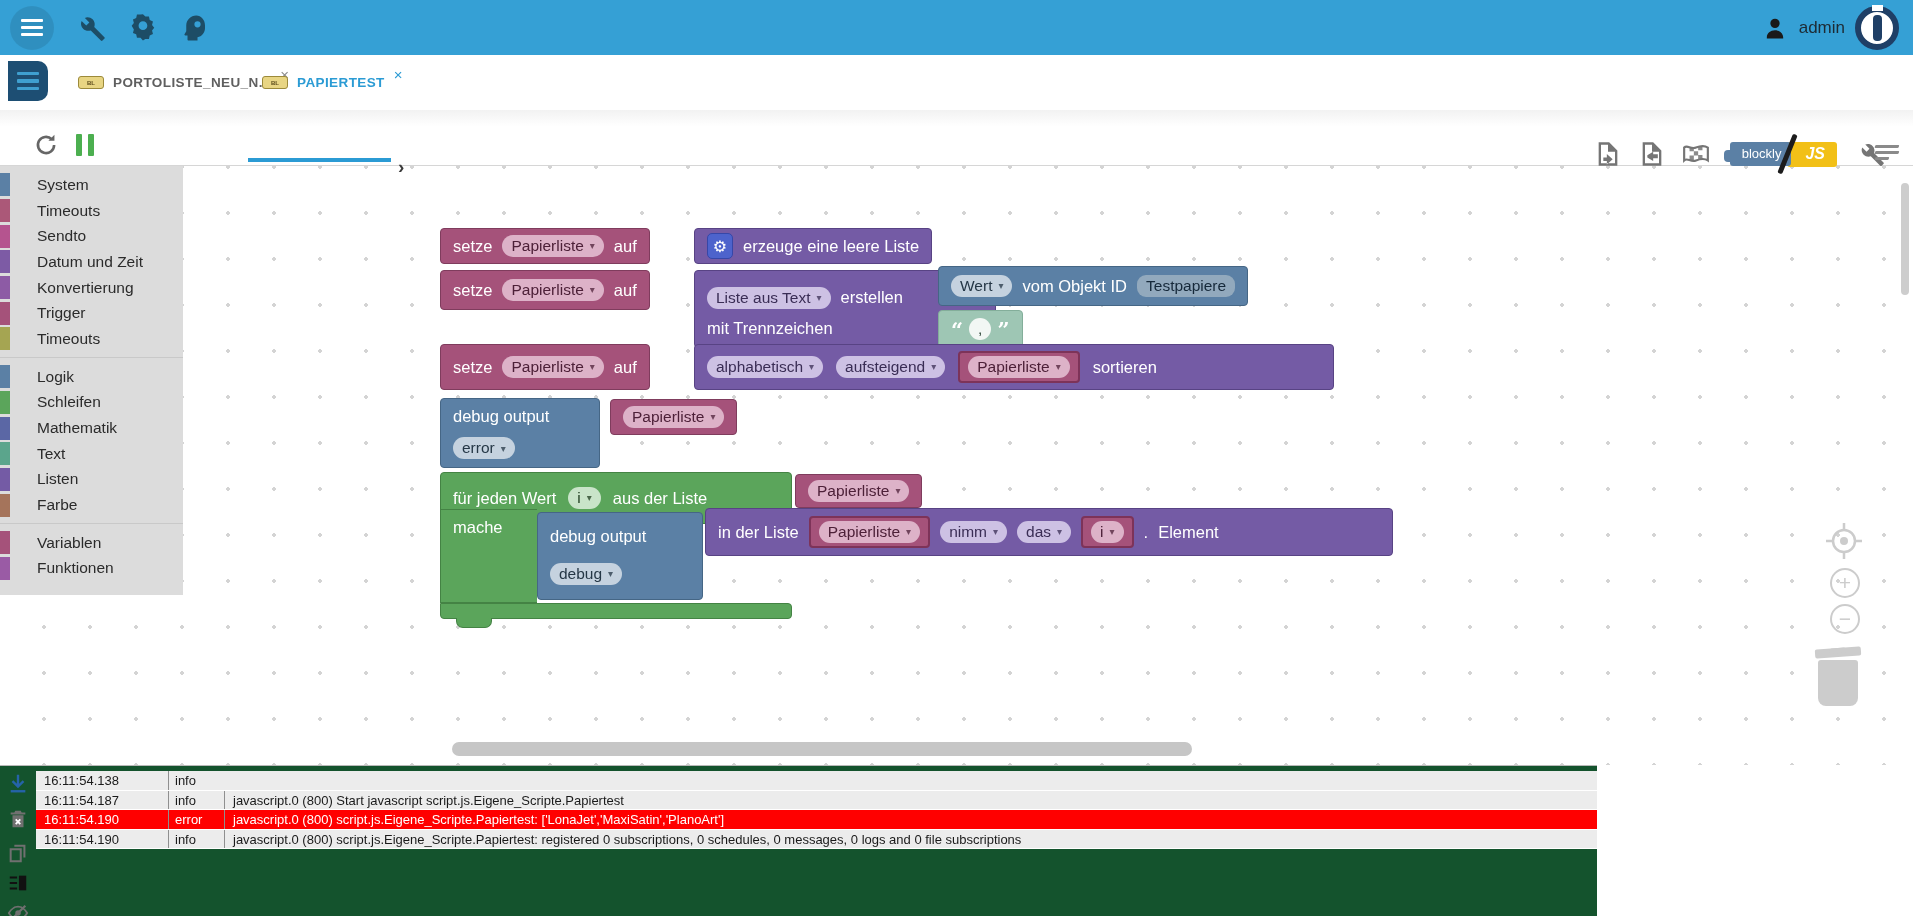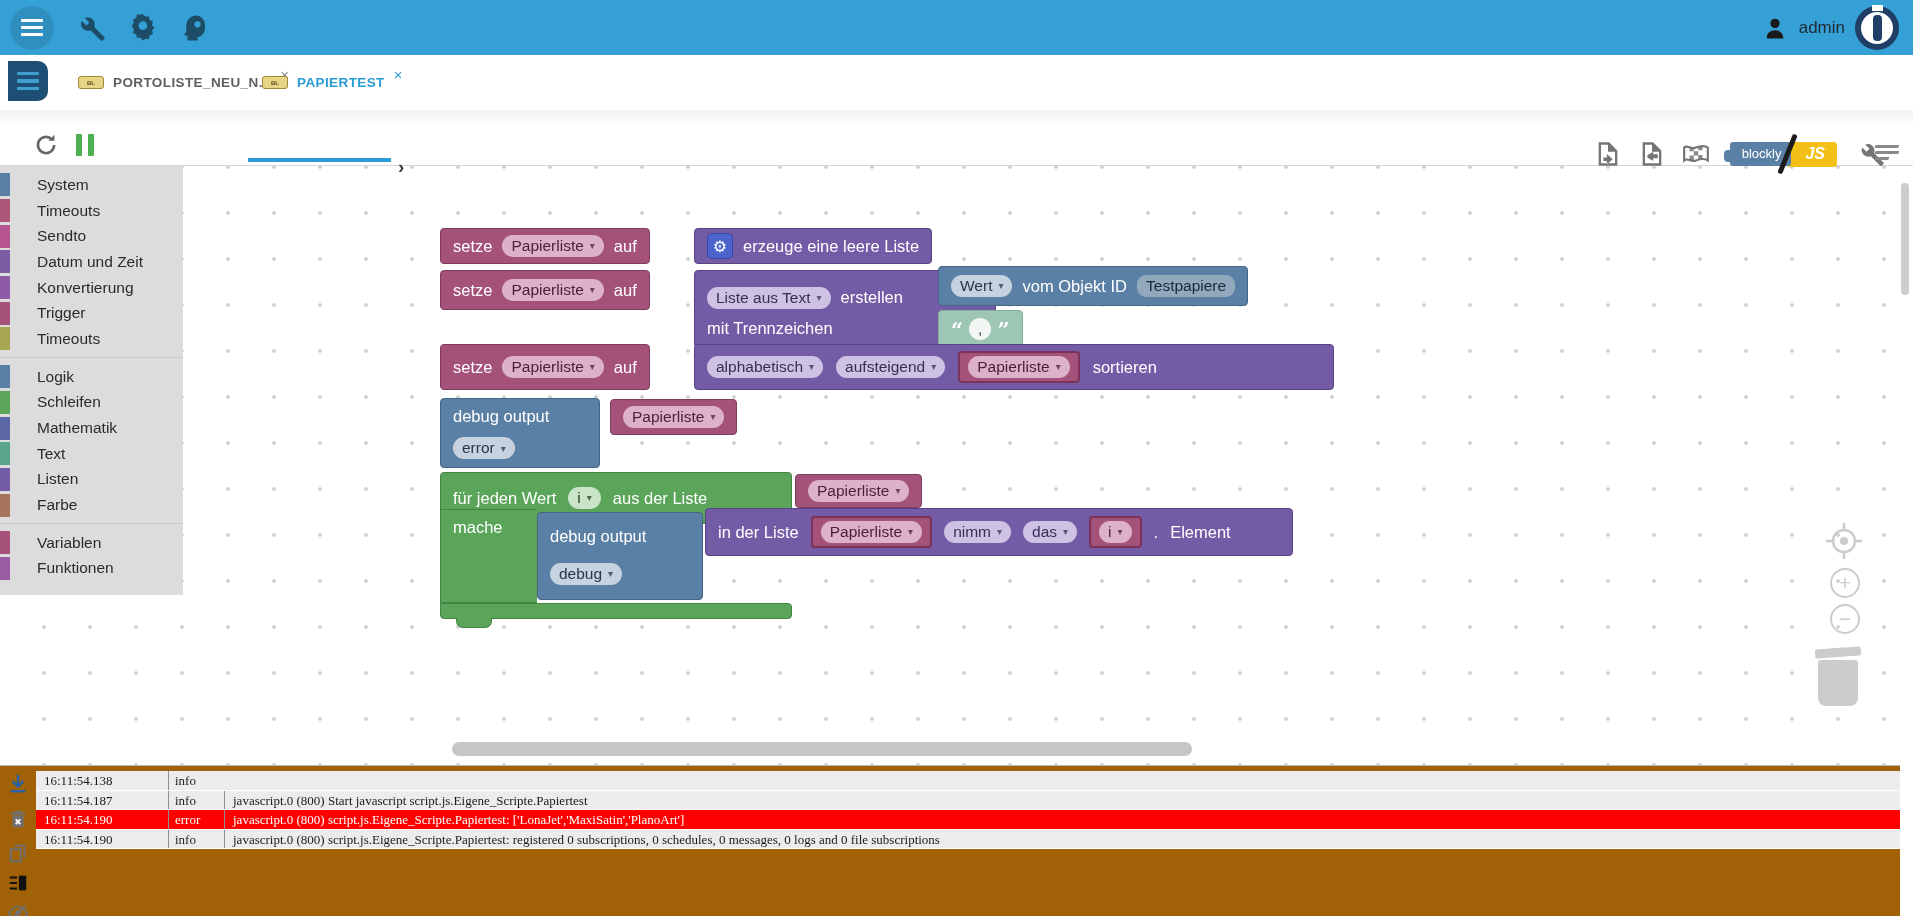--- a/index.html
+++ b/index.html
@@ -88,21 +88,21 @@
   .circle-btn { width:30px; height:30px; border-radius:50%; border:2.5px solid #ccc; color:#ccc; display:flex; align-items:center; justify-content:center; font-size:21px; background:transparent; }
   .trash-ws { width:46px; }
   .trash-ws .lid { width:46px; height:9px; background:#ccc; border-radius:2px; transform:rotate(-4deg); }
   .trash-ws .lid:before { content:""; display:block; width:16px; height:5px; background:#ccc; margin:-4px auto 0; border-radius:2px 2px 0 0; }
   .trash-ws .body { width:40px; height:46px; background:#ccc; margin:3px auto 0; border-radius:3px 3px 8px 8px; }
 
   .hscroll { position:absolute; left:452px; top:576px; width:740px; height:14px; background:#c6c6c6; border-radius:7px; cursor:pointer; }
   .vscroll { position:absolute; left:1901px; top:17px; width:8px; height:112px; background:#cdcdcd; border-radius:4px; cursor:pointer; }
 
   
-  .logpanel { position:absolute; left:0; top:765px; width:1900px; height:151px; background:#a16207; border-top:1px solid #b9b9b9; font-family:Liberation Serif, serif; }
+  .logpanel { position:absolute; left:0; top:765px; width:1597px; height:151px; background:#14532d; border-top:1px solid #b9b9b9; font-family:Liberation Sans, sans-serif; }
   .log-gutter { position:absolute; left:0; top:0; width:36px; height:151px; }
   .g-ico { position:absolute; left:7px; width:22px; height:22px; cursor:pointer; }
   .log-rows { position:absolute; left:36px; right:0; top:5px; }
   .log-row { display:flex; height:19.5px; line-height:19.5px; background:#ececec; border-bottom:1px solid #fff; font-size:13px; color:#1a1a1a; }
   .log-row .lr-time { width:132px; padding-left:8px; flex:none; }
   .log-row .lr-sev  { width:56px; padding-left:6px; flex:none; border-left:1px solid #8f8f8f; }
   .log-row .lr-msg  { flex:1; padding-left:8px; border-left:1px solid #8f8f8f; overflow:hidden; }
   .log-row.error { background:#ff0000; color:#fff; }
 </style>
 </head>
@@ -311,21 +311,21 @@
       <span class="row">
           <span>debug output</span>
         </span>
       <span class="row">
           <span class="fld fld-blue">
             <span>debug</span>
             <span class="caret">▾</span>
           </span>
         </span>
     </div>
-    <div class="blk purple" style="left:705px; top:342px; width:588px; height:48px; gap:12px;">
+    <div class="blk purple" style="left:705px; top:342px; width:688px; height:48px; ">
       <span>in der Liste</span>
       <span class="nested">
         <span class="fld fld-pink">
             <span>Papierliste</span>
             <span class="caret">▾</span>
           </span>
       </span>
       <span class="fld fld-purple">
           <span>nimm</span>
           <span class="caret">▾</span>

